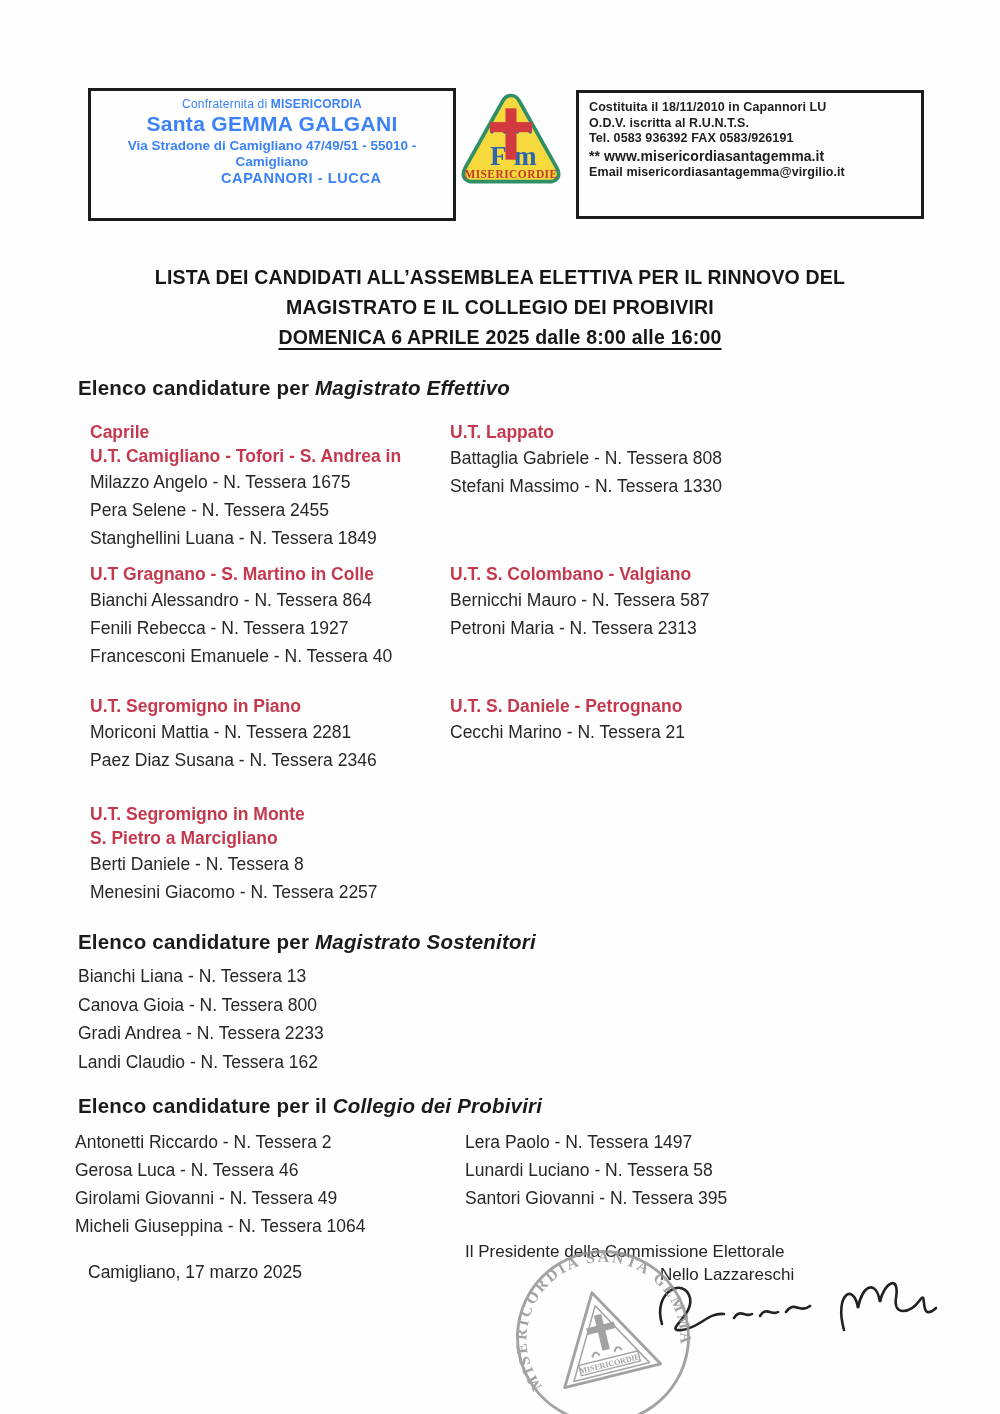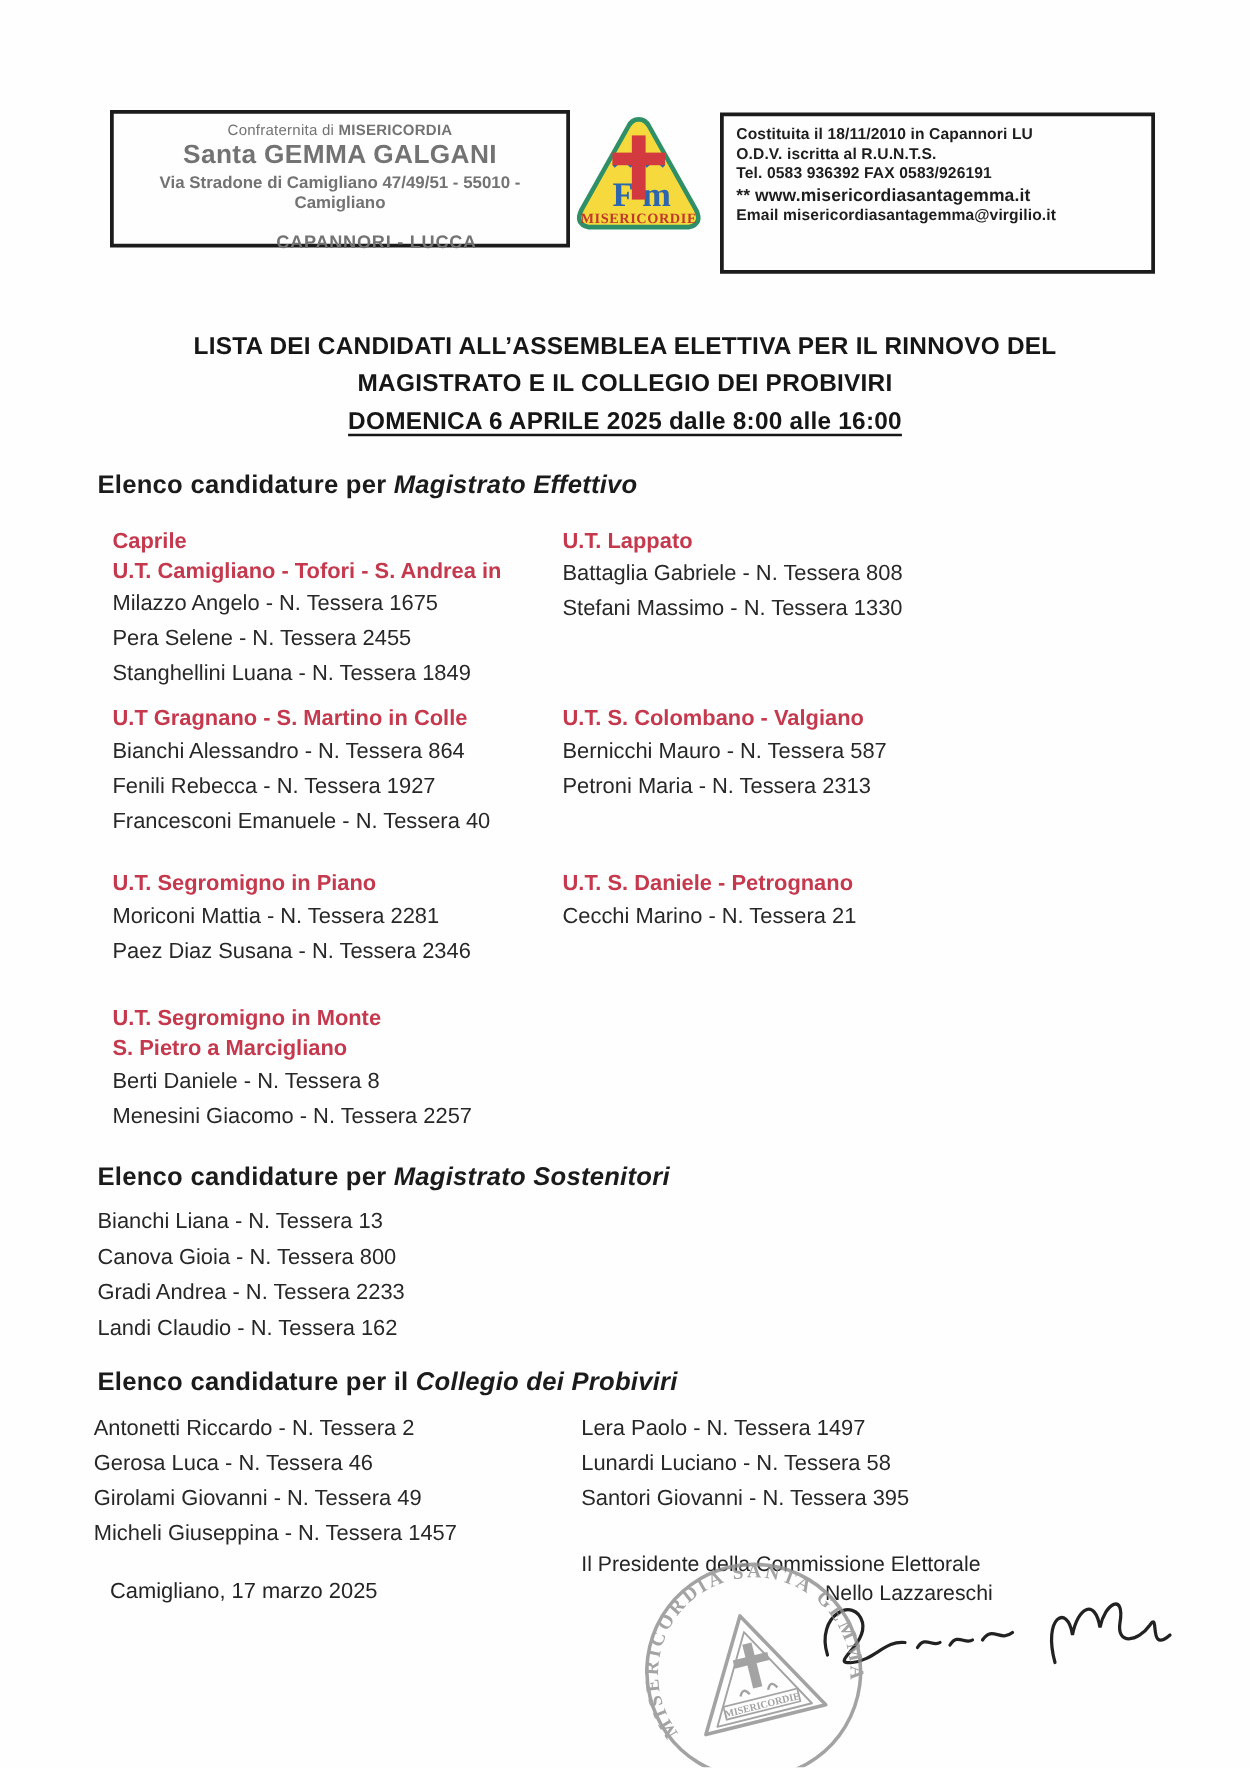--- a/index.html
+++ b/index.html
@@ -6,29 +6,29 @@
   html,body { background:#ffffff; }
   body { font-family:"Liberation Sans", sans-serif; color:#262626; }
   .page {
     position:relative; width:1000px; height:1414px; margin:0 auto;
     background:#fefefe; overflow:hidden;
   }
 
   
   .header { position:relative; height:210px; }
   .org-box {
-    position:absolute; left:88px; top:88px; width:368px; height:110px;
+    position:absolute; left:88px; top:88px; width:368px; height:133px;
     border:3px solid #1c1c1c; text-align:center; padding-top:6px;
-    color:#737373;
+    color:#3b82f6;
   }
   .org-pre { font-size:12px; font-weight:400; letter-spacing:.2px; }
   .org-pre b { font-weight:700; }
   .org-name { font-size:21px; font-weight:700; letter-spacing:.3px; margin-top:1px; }
   .org-address { font-size:13.5px; font-weight:700; line-height:16px; margin-top:2px; padding:0 20px; }
-  .org-city { font-size:14.5px; font-weight:700; margin-top:16px; padding-left:130px; text-align:left; letter-spacing:.6px; }
+  .org-city { font-size:14.5px; font-weight:700; margin-top:0; padding-left:130px; text-align:left; letter-spacing:.6px; }
 
   .logo { position:absolute; left:454px; top:90px; width:114px; height:110px; }
 
   .info-box {
     position:absolute; left:576px; top:90px; width:348px; height:129px;
     border:3px solid #1c1c1c; padding:7px 0 0 10px; color:#1d1d1d;
   }
   .info-line { font-size:12.5px; font-weight:700; line-height:15.5px; letter-spacing:.1px; }
   .info-line.big { font-size:14px; line-height:18px; }
 
@@ -178,21 +178,21 @@
   </div>
 
   <h2 class="section-heading" style="margin-top:18px">
     <span>Elenco candidature per il </span><em>Collegio dei Probiviri</em>
   </h2>
   <div class="two-col-list">
     <div>
       <div class="member">Antonetti Riccardo - N. Tessera 2</div>
       <div class="member">Gerosa Luca - N. Tessera 46</div>
       <div class="member">Girolami Giovanni - N. Tessera 49</div>
-      <div class="member">Micheli Giuseppina - N. Tessera 1457</div>
+      <div class="member">Micheli Giuseppina - N. Tessera 1064</div>
     </div>
     <div>
       <div class="member">Lera Paolo - N. Tessera 1497</div>
       <div class="member">Lunardi Luciano - N. Tessera 58</div>
       <div class="member">Santori Giovanni - N. Tessera 395</div>
     </div>
   </div>
 
   <div class="footer-date">Camigliano, 17 marzo 2025</div>
   <div class="president-title">Il Presidente della Commissione Elettorale</div>

